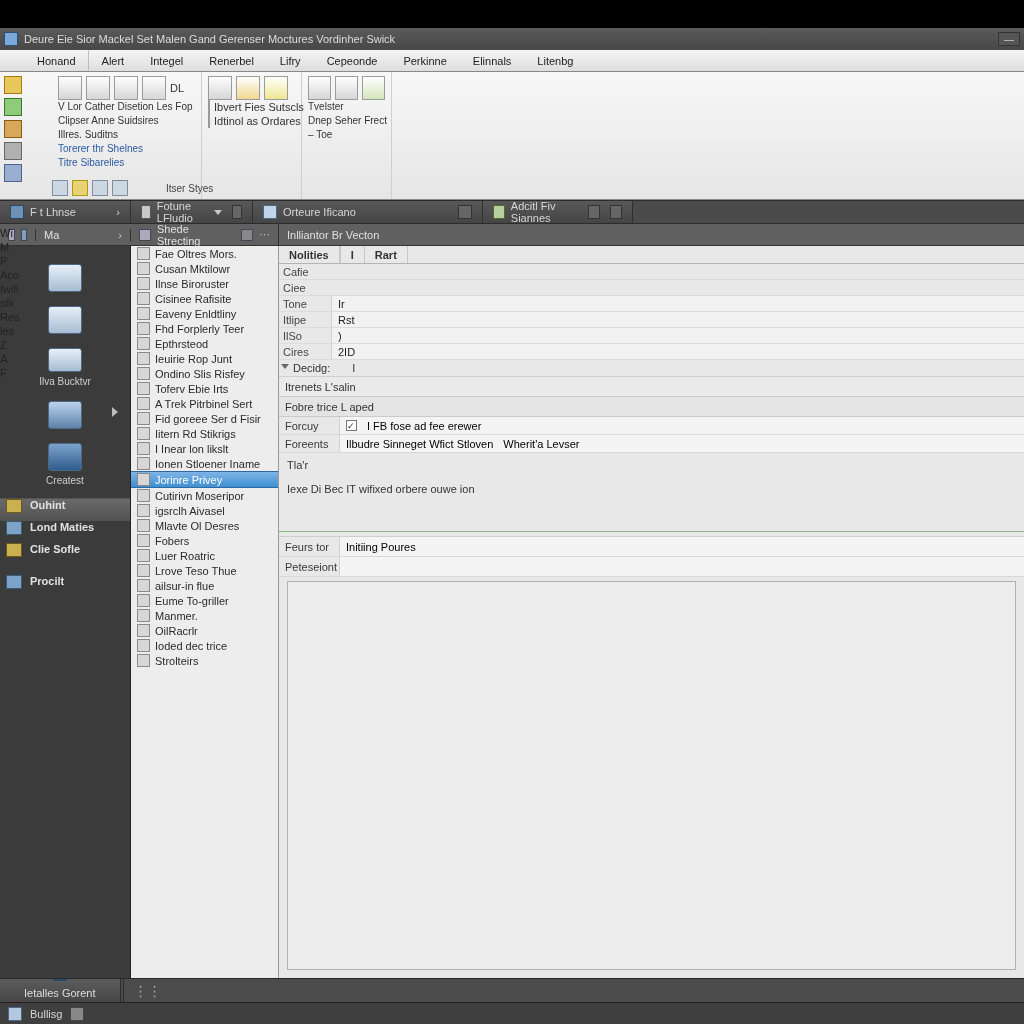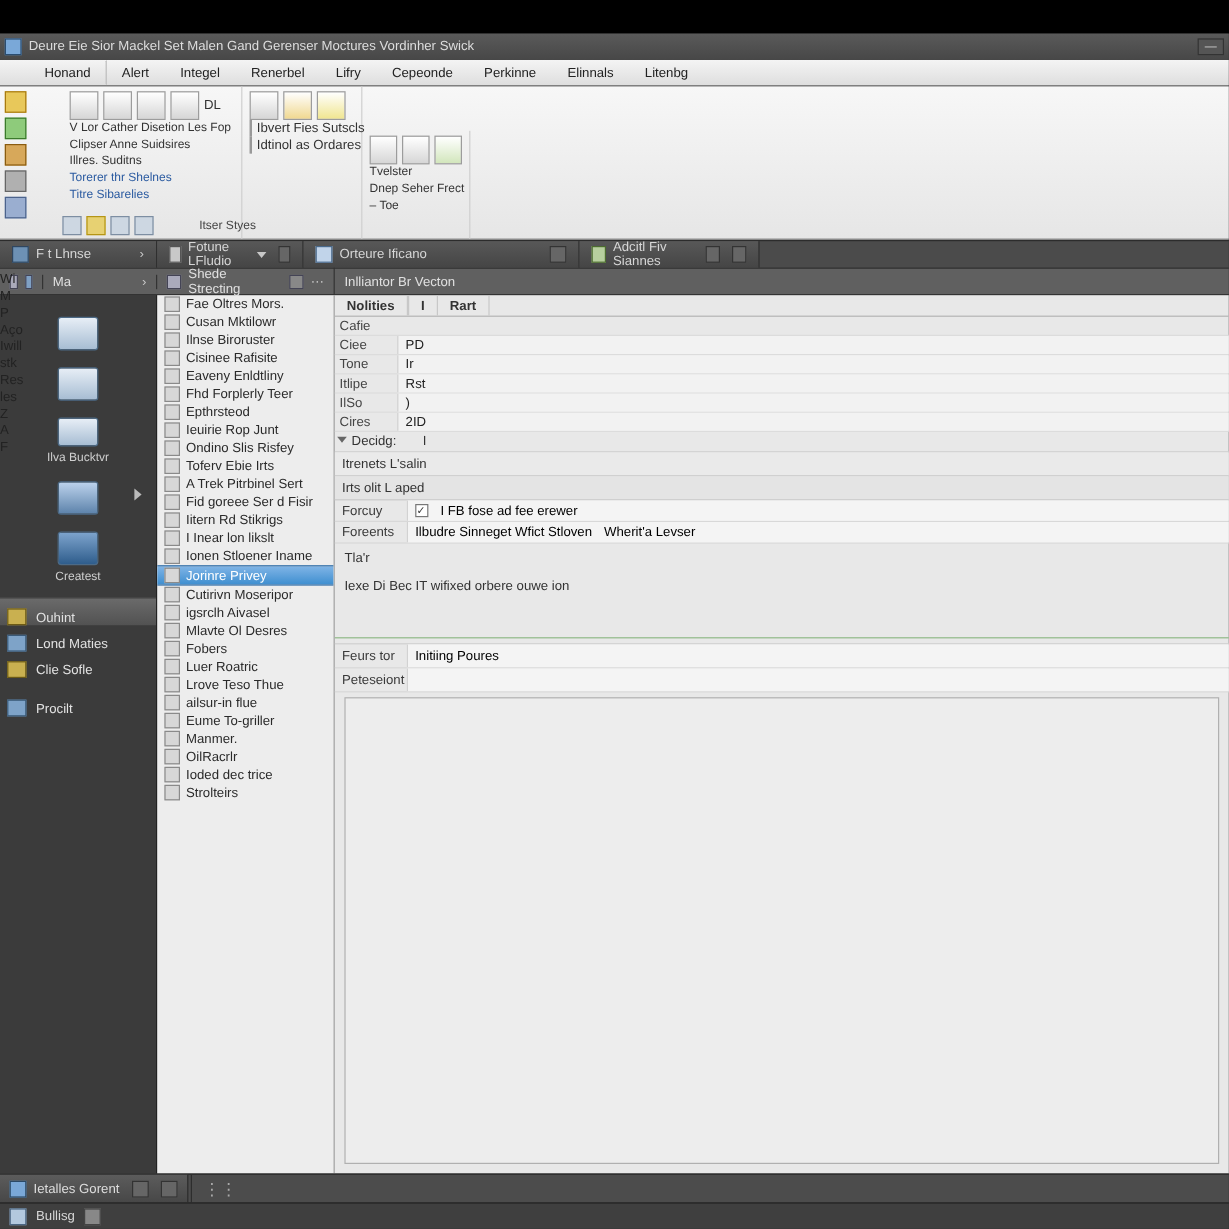--- a/index.html
+++ b/index.html
@@ -50,21 +50,21 @@
 
 .main { flex:1; display:flex; min-height:0; }
 .sidebar { width: 131px; background: #3b3b3b; border-right: 1px solid #222; display:flex; flex-direction:column; }
 .side-icons { flex:0 0 auto; display:flex; flex-direction:column; align-items:center; padding-top:18px; gap:14px; }
 .side-icons .sbox { width:70px; display:flex; flex-direction:column; align-items:center; gap:4px; position:relative; }
 .side-icons .sicon3 { width:34px; height:28px; background: linear-gradient(#e7eef6,#a7bdd3); border:1px solid #4c6a86; border-radius:3px; }
 .side-icons .sicon3.cube { background: linear-gradient(#bcd2ec,#5d83ab); }
 .side-icons .slabel { color:#cfcfcf; font-size:10px; text-align:center; line-height:11px; }
 .side-icons .arrow { position:absolute; right:-18px; top:6px; width:0;height:0;border-top:5px solid transparent;border-bottom:5px solid transparent;border-left:6px solid #bbb; }
 .side-list { margin-top:12px; border-top:1px solid #555; }
-.side-list .srow { height:22px; display:flex; align-items:flex-end; gap:8px; padding:0 6px; color:#e2e2e2; font-size:11px; }
+.side-list .srow { height:22px; display:flex; align-items:flex-start; gap:8px; padding:0 6px; color:#e2e2e2; font-size:11px;font-weight:bold; }
 .side-list .srow .ricon { width:16px;height:14px; background:#c9b050; border:1px solid #6c5a16; }
 .side-list .srow .ricon.b { background:#7ea3c8; border-color:#3b5a78; }
 .side-list .srow.sel { background: linear-gradient(#6a6a6a,#525252); }
 
 
 .tree { width: 148px; background:#ededed; border-right:1px solid #9a9a9a; overflow:hidden; }
 .tree .trow { height:15px; display:flex; align-items:center; gap:5px; padding:0 4px 0 6px; color:#2a2a2a; font-size:10.5px; white-space:nowrap; }
 .tree .trow .ticon2 { width:13px;height:13px; background:#d7d7d7; border:1px solid #8a8a8a; flex-shrink:0; }
 .tree .trow.sel { background: linear-gradient(#7fb4e6,#3f8fd0); color:#fff; border-top:1px solid #2b6aa6; border-bottom:1px solid #2b6aa6; height:17px; }
 
@@ -86,21 +86,21 @@
 .pfield .fval .chk { width:11px;height:11px;border:1px solid #777;background:#fff; }
 .pfield .fval .chk.on::after { content:"✓"; font-size:9px; color:#333; position:relative; top:-2px; left:0; }
 
 .ptxt { padding:6px 8px; color:#333; }
 .ptxt2 { border-top:1px solid #8fb887; border-bottom:1px solid #cfcfcf; margin-top:30px; }
 
 .bigempty { flex:1; border:1px solid #b0b0b0; margin:4px 8px 8px 8px; background:#ededed; }
 
 
 .statusA { height:24px; background:#4c4c4c; border-top:1px solid #2a2a2a; display:flex; align-items:center; }
-.statusA .stab { height:100%; display:flex; align-items:center; gap:6px; padding:0 8px; background:linear-gradient(#5c5c5c,#474747); border-right:1px solid #2c2c2c; color:#ddd; }
+.statusA .stab { height:100%; display:flex; align-items:center; gap:6px; padding:0 24px; background:linear-gradient(#5c5c5c,#474747); border-right:1px solid #2c2c2c; color:#ddd;flex-direction:column; }
 .statusA .sicon4 { width:14px; height:14px; background:#7aa8d8; border:1px solid #2c4a67; }
 .statusA .mini { width:14px; height:14px; border:1px solid #333; background:#666; margin-left:4px; }
 .statusA .sep { width:1px; height:100%; background:#2d2d2d; margin-left:2px; }
 .statusA .handle { padding-left:10px; color:#aaa; font-size:14px; }
 
 .statusB { height:22px; background:#3f3f3f; border-top:1px solid #222; display:flex; align-items:center; padding:0 8px; gap:8px; color:#d6d6d6; }
 .statusB .sicon5 { width:14px;height:14px;background:#b3c8de;border:1px solid #4b6682; }
 </style>
 </head>
 <body>
@@ -157,21 +157,21 @@
       </div>
       <div class="smalltxt">
           <span class="miniicon"></span>
           <span>Ibvert Fies Sutscls</span>
         </div>
       <div class="smalltxt">
           <span class="miniicon"></span>
           <span>Idtinol as Ordares</span>
         </div>
     </div>
-    <div class="group" style="width:90px;margin-top:37px;">
+    <div class="group" style="width:90px;">
       <div class="iconrow">
         <span class="bigicon"></span>
         <span class="bigicon"></span>
         <span class="bigicon" style="background:linear-gradient(#fff,#d2e6bc)"></span>
       </div>
       <div class="smalltxt">Tvelster</div>
       <div class="smalltxt">Dnep Seher Frect</div>
       <div class="smalltxt">– Toe</div>
     </div>
     <div class="subribbon">
@@ -392,21 +392,20 @@
         <div class="ph">Nolities</div>
         <div class="ph" style="border-left:1px solid #c8c8c8">I</div>
         <div class="ph">Rart</div>
       </div>
       <div id="prows">
           <div class="prow">
             <div class="plabel">Cafie</div>
           </div>
           <div class="prow">
             <div class="plabel">Ciee</div>
-            <div class="pval">PD</div>
           </div>
           <div class="prow">
             <div class="plabel">Tone</div>
             <div class="pval">Ir</div>
           </div>
           <div class="prow">
             <div class="plabel">Itlipe</div>
             <div class="pval">Rst</div>
           </div>
           <div class="prow">
@@ -420,21 +419,21 @@
         </div>
       <div class="pexp open">
           <span class="exarrow"></span>
           <span>Decidg:</span>
           <span style="margin-left:18px">I</span>
         </div>
       <div class="psection">
           <span>Itrenets    L'salin</span>
         </div>
       <div class="psection" style="background:#e4e4e4">
-          <span>Irts olit L aped</span>
+          <span>Fobre trice L aped</span>
         </div>
       <div class="pfield">
         <div class="flabel">Forcuy</div>
         <div class="fval">
             <span class="chk on"></span>
             <span>I FB fose ad fee erewer</span>
           </div>
       </div>
       <div class="pfield">
         <div class="flabel">Foreents</div>

